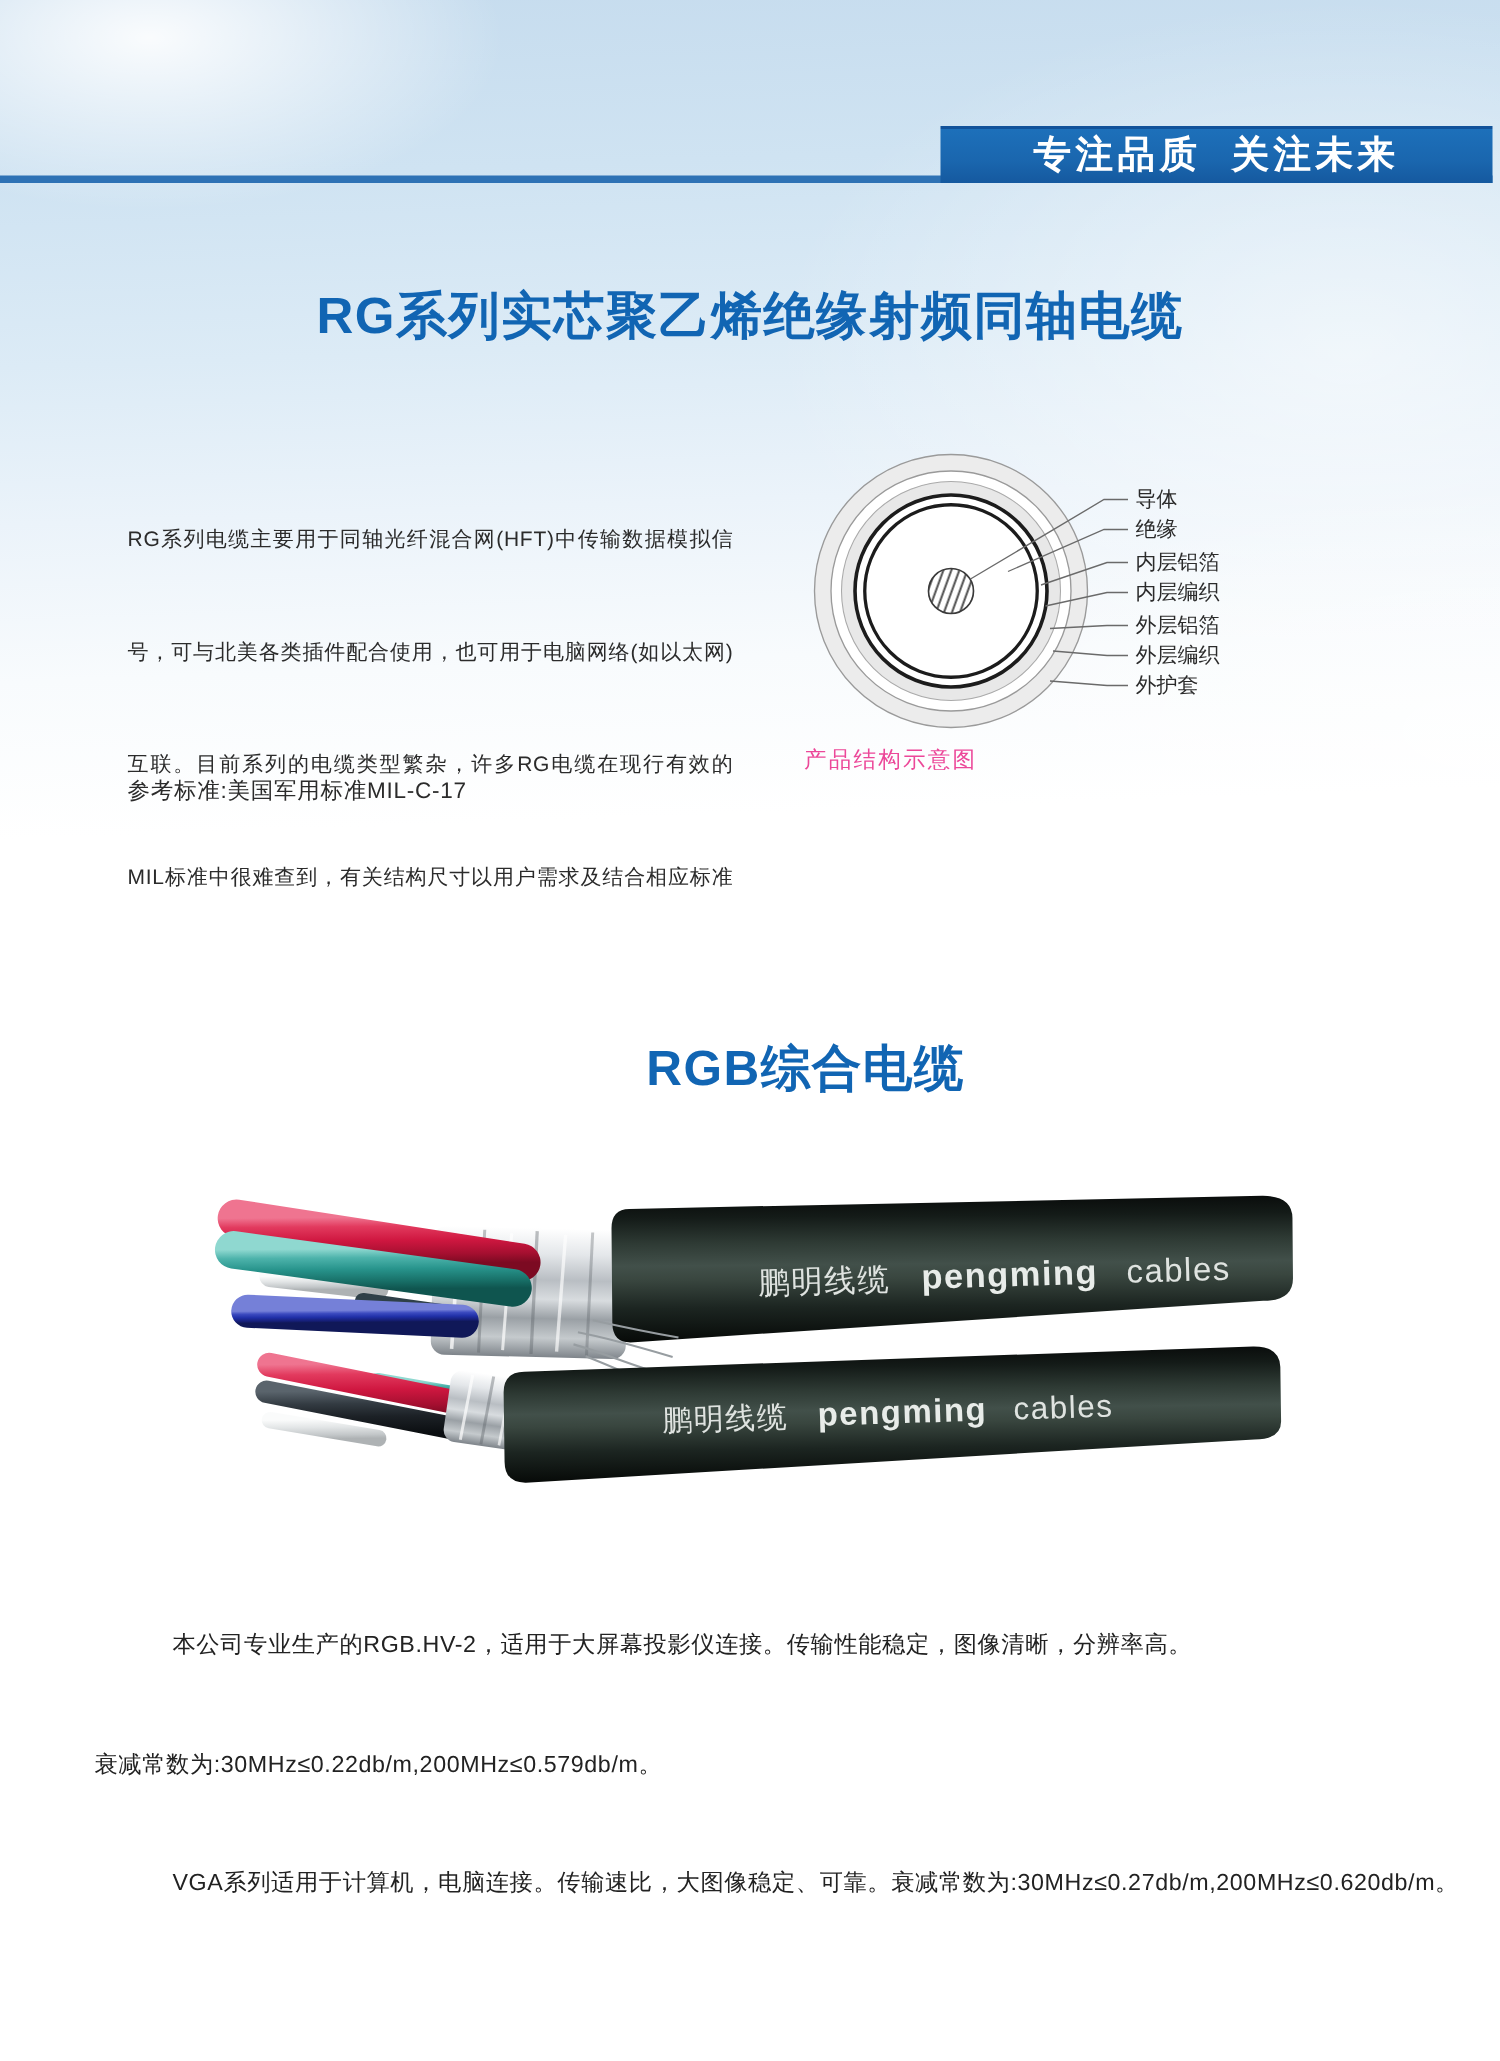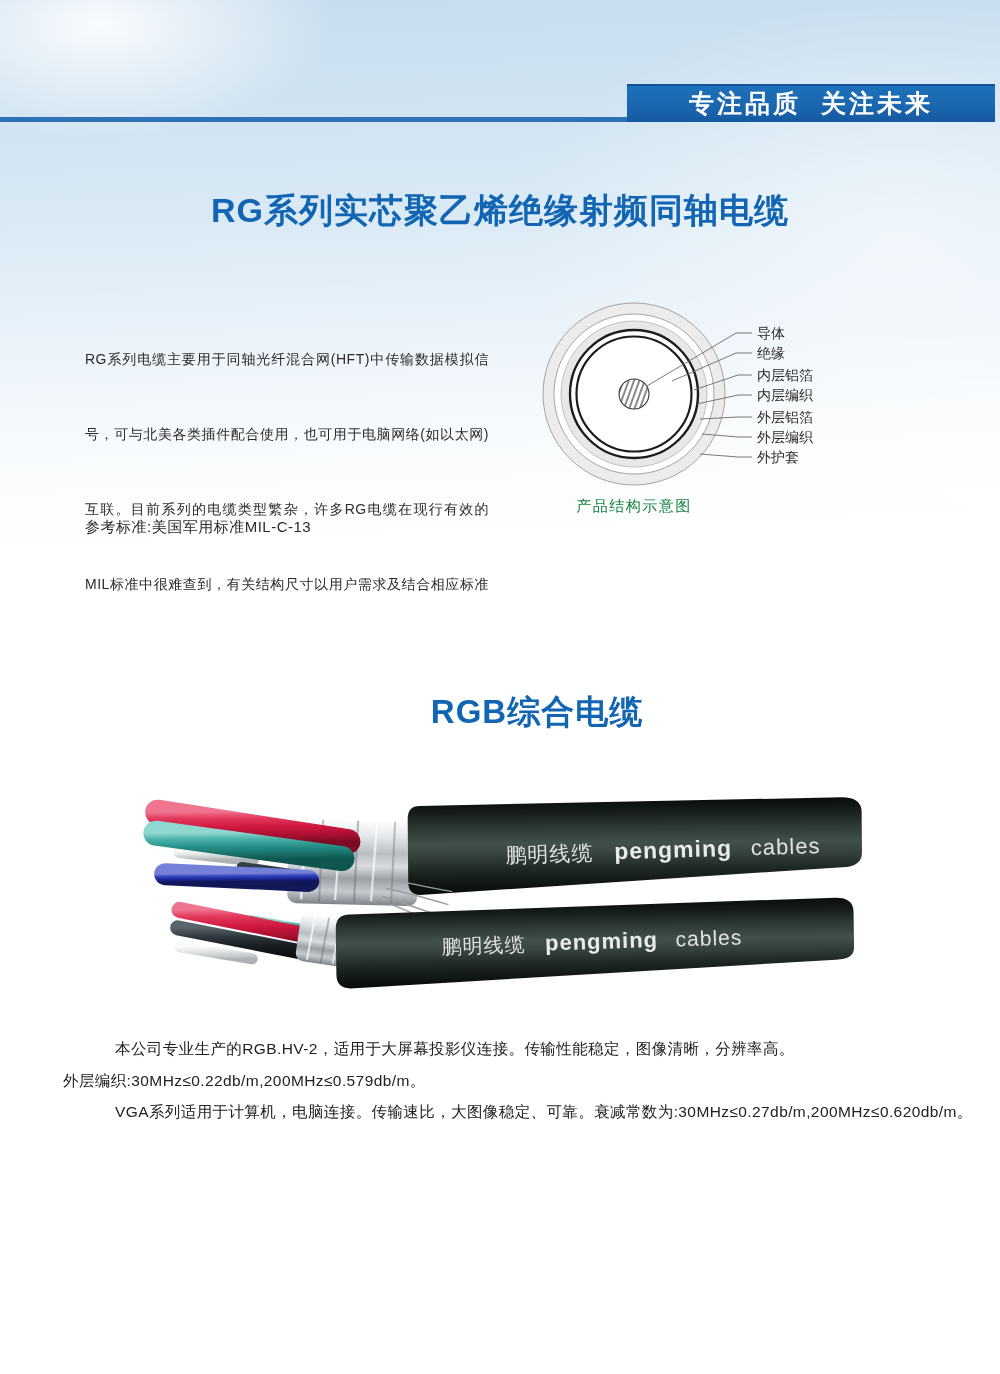--- a/index.html
+++ b/index.html
@@ -28,30 +28,30 @@
   .main-title{
     position:absolute;left:0;top:188px;width:1000px;text-align:center;
     font-size:34px;font-weight:bold;color:#1165b3;letter-spacing:1px;
   }
   .intro{position:absolute;left:85px;top:300px;width:404px;font-size:14px;color:#2b2b2b;}
   .intro .line{height:31px;line-height:31px;white-space:nowrap;letter-spacing:.5px;margin-top:44px;}
   .intro .line.j{text-align:justify;text-align-last:justify;}
   .ref-standard{position:absolute;left:85px;top:518px;font-size:15px;color:#2b2b2b;letter-spacing:.5px;}
   .diagram-svg{position:absolute;left:520px;top:288px;}
   .diagram-caption{
-    position:absolute;left:523px;top:497px;width:222px;text-align:center;
-    font-size:15px;color:#15803d;letter-spacing:1.5px;
+    position:absolute;left:536px;top:497px;width:222px;text-align:left;
+    font-size:15px;color:#ec4899;letter-spacing:1.5px;
   }
   .rgb-title{
     position:absolute;left:0;top:690px;width:1000px;text-align:center;
     font-size:33px;font-weight:bold;color:#1165b3;letter-spacing:1px;margin-left:37px;
   }
   .cables-svg{position:absolute;left:0;top:768px;}
   .desc{position:absolute;left:63px;top:1033px;width:930px;font-size:15.5px;color:#222222;}
-  .desc .line{height:31.5px;line-height:31.5px;white-space:nowrap;letter-spacing:.4px;}
+  .desc .line{height:31.5px;line-height:31.5px;white-space:nowrap;letter-spacing:.4px;margin-top:48px;}
   .desc .line.indent{padding-left:52px;}
   svg text{font-family:"Liberation Sans","DejaVu Sans",sans-serif;}
 </style>
 </head>
 <body>
 
 <div class="page">
   <div class="sky"></div>
 
   <div class="banner-line"></div>
@@ -96,21 +96,21 @@
       <text x="757" y="379.5">内层铝箔</text>
       <text x="757" y="399.5">内层编织</text>
       <text x="757" y="421.5">外层铝箔</text>
       <text x="757" y="441.5">外层编织</text>
       <text x="757" y="461.5">外护套</text>
     </g>
   </svg>
 
   <div class="diagram-caption">产品结构示意图</div>
 
-  <div class="ref-standard">参考标准:美国军用标准MIL-C-13</div>
+  <div class="ref-standard">参考标准:美国军用标准MIL-C-17</div>
 
   <div class="rgb-title">RGB综合电缆</div>
 
   <svg class="cables-svg" width="1000" height="240" viewBox="0 768 1000 240">
     <defs>
       <linearGradient id="jk" x1="0" y1="0" x2="0" y2="1">
         <stop offset="0" stop-color="#0a0d0c"></stop>
           <stop offset=".12" stop-color="#141b18"></stop>
         <stop offset=".3" stop-color="#2e3a34"></stop>
           <stop offset=".46" stop-color="#42504a"></stop>
@@ -206,16 +206,16 @@
       <text x="592" y="949" text-anchor="middle" fill="#dfe3e0" font-size="20" letter-spacing="1" transform="rotate(-1 592 944)">
         <tspan>鹏明线缆</tspan>
         <tspan dx="13" font-size="22" font-weight="bold" fill="#e8ece9">pengming</tspan>
         <tspan dx="11" font-size="21">cables</tspan>
       </text>
     </g>
   </svg>
 
   <div class="desc">
     <div class="line indent">本公司专业生产的RGB.HV-2，适用于大屏幕投影仪连接。传输性能稳定，图像清晰，分辨率高。</div>
-    <div class="line">外层编织:30MHz≤0.22db/m,200MHz≤0.579db/m。</div>
+    <div class="line">衰减常数为:30MHz≤0.22db/m,200MHz≤0.579db/m。</div>
     <div class="line indent">VGA系列适用于计算机，电脑连接。传输速比，大图像稳定、可靠。衰减常数为:30MHz≤0.27db/m,200MHz≤0.620db/m。</div>
   </div>
 </div>
 
 </body></html>

